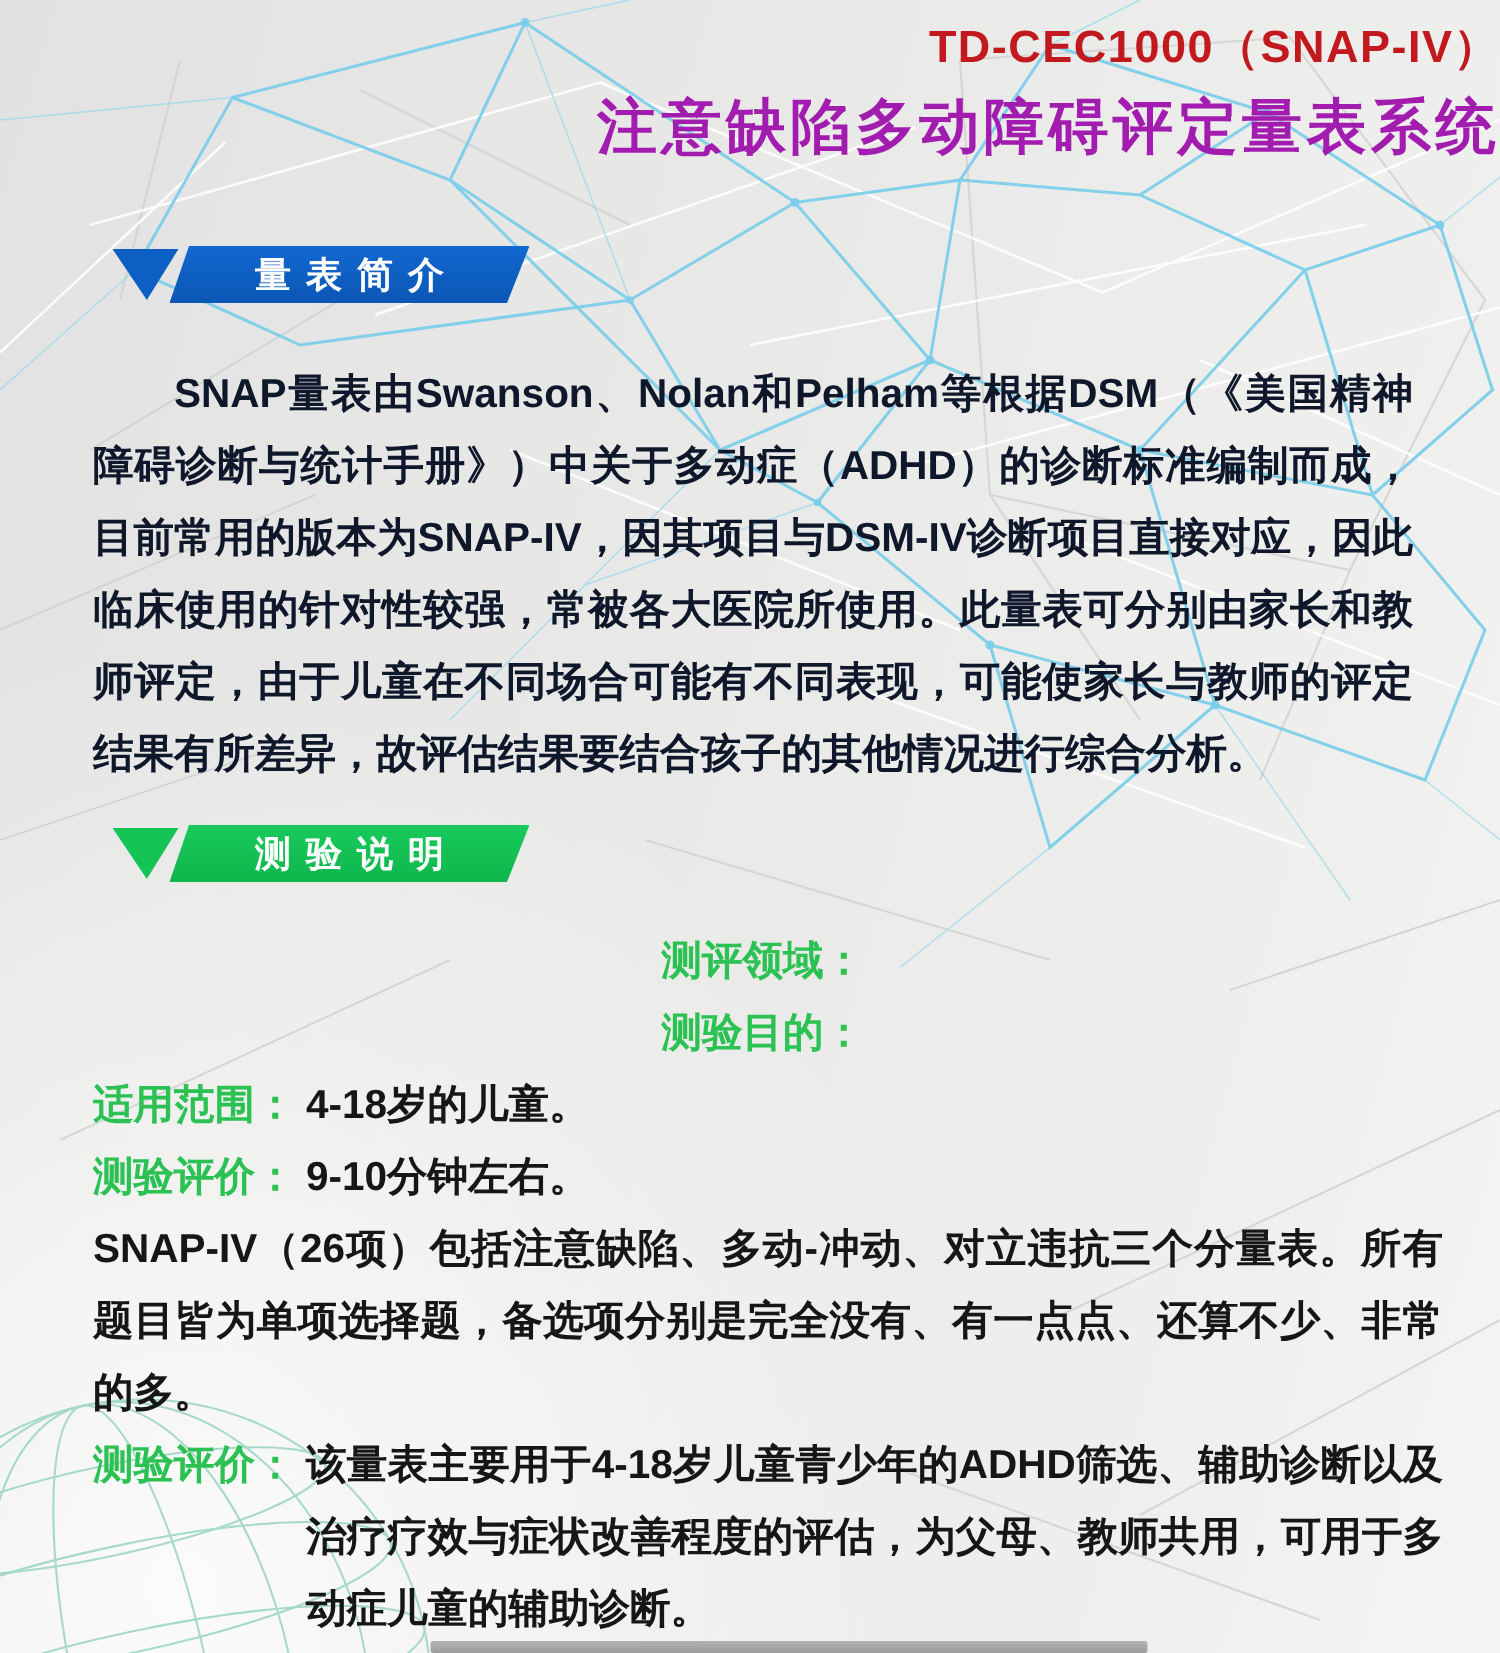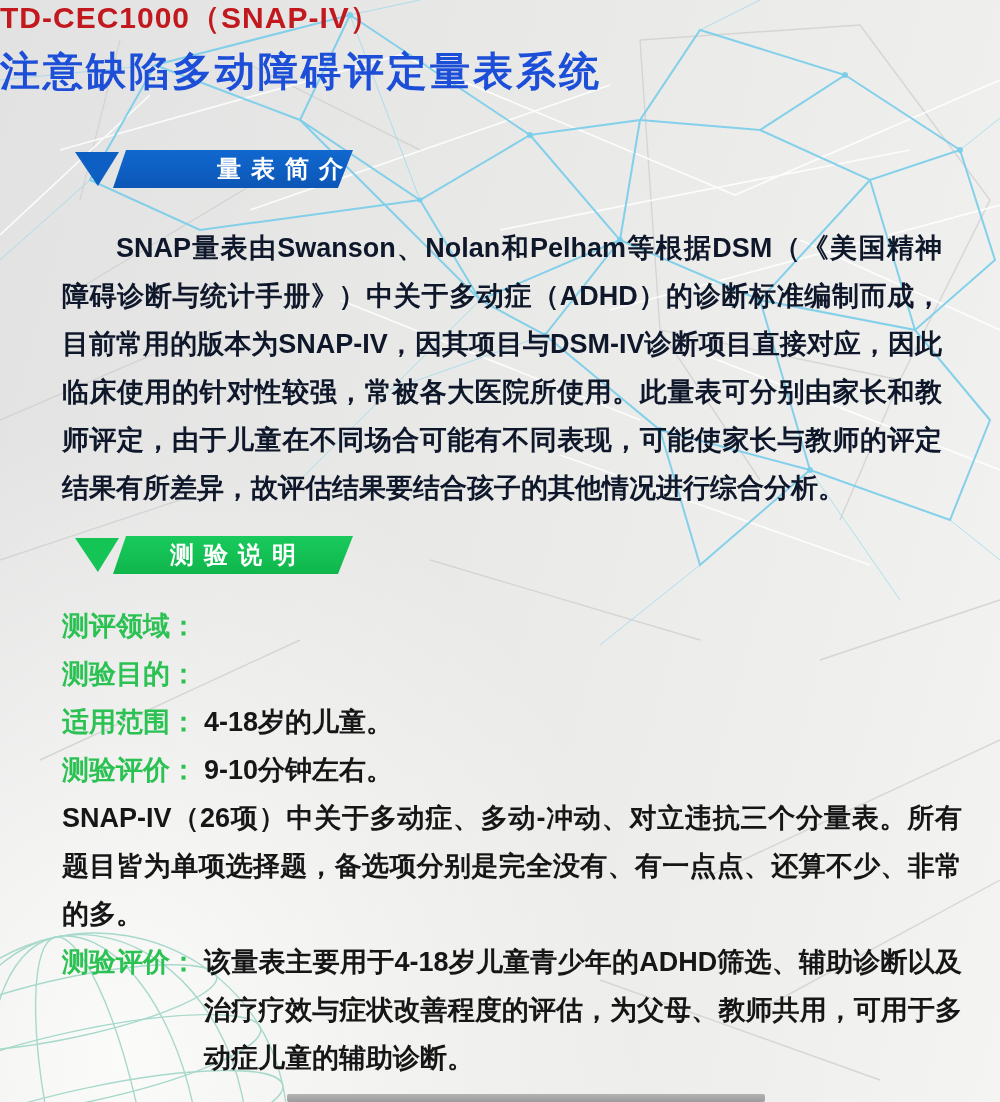--- a/index.html
+++ b/index.html
@@ -6,49 +6,49 @@
   body{
     width:1000px;height:1102px;position:relative;overflow:hidden;
     font-family:"Liberation Sans","DejaVu Sans",sans-serif;
     background:
       radial-gradient(ellipse at 12% 96%, rgba(252,252,251,.95) 0%, rgba(252,252,251,0) 42%),
       linear-gradient(105deg,#e2e2e2 0%,#e9e9e8 45%,#efefee 80%,#f4f4f3 100%);
   }
   .bg-svg{position:absolute;inset:0;z-index:0;pointer-events:none;}
   .content{position:relative;z-index:1;}
 
-  .header{text-align:left;}
+  .header{padding-top:14px;text-align:right;}
   .model-title{
     font-size:30px;font-weight:bold;color:#c2191f;letter-spacing:1px;line-height:36px;margin:0;
   }
   .main-title{
-    font-size:40px;font-weight:bold;color:#1d4ed8;letter-spacing:3px;line-height:46px;margin:12px 0 0 0;
+    font-size:40px;font-weight:bold;color:#a21caf;letter-spacing:3px;line-height:46px;margin:12px 0 0 0;
   }
 
   .banner{position:relative;height:38px;margin-left:75px;margin-top:56px;}
   .banner.second{margin-top:24px;}
   .banner-tri{position:absolute;left:0;top:2px;width:44px;height:34px;
     clip-path:polygon(0 0,100% 0,52% 100%);}
   .banner-bar{position:absolute;left:38px;top:0;width:240px;height:38px;
     clip-path:polygon(13px 0,100% 0,calc(100% - 15px) 100%,0 100%);
     display:flex;align-items:center;justify-content:center;}
   .banner-bar span{color:#ffffff;font-size:24px;font-weight:bold;letter-spacing:10px;padding-left:10px;}
   .blue .banner-tri{background:#0d5fc3;}
-  .blue .banner-bar{background:linear-gradient(180deg,#1168cf 0%,#0b56b6 100%);justify-content:flex-end;}
+  .blue .banner-bar{background:linear-gradient(180deg,#1168cf 0%,#0b56b6 100%);}
   .green .banner-tri{background:#14c455;}
   .green .banner-bar{background:linear-gradient(180deg,#19ca5c 0%,#0fb64c 100%);}
 
   .intro-paragraph{
     margin:36px 58px 0 62px;
     font-size:27px;line-height:48px;font-weight:bold;color:#0f172a;
     text-indent:2em;text-align:justify;
   }
 
   .info-list{margin:28px 38px 0 62px;font-size:27px;line-height:48px;font-weight:bold;color:#161616;}
-  .info-item{display:flex;align-items:flex-start;}
+  .info-item{display:flex;align-items:flex-start;justify-content:center;}
   .info-item .label{color:#2cc153;flex:0 0 142px;white-space:nowrap;}
   .info-item .text{flex:1;text-align:justify;}
 
   .bottom-strip{position:absolute;left:287px;top:1094px;width:478px;height:8px;z-index:2;
     background:linear-gradient(180deg,#b3b3b3,#9c9c9c);border-radius:2px;}
 </style>
 </head>
 <body>
 
 <svg class="bg-svg" viewBox="0 0 1000 1102" xmlns="http://www.w3.org/2000/svg">
@@ -144,21 +144,21 @@
     <span class="label">适用范围：</span>
     <span class="text">4-18岁的儿童。</span>
   </div>
 
   <div class="info-item">
     <span class="label">测验评价：</span>
     <span class="text">9-10分钟左右。</span>
   </div>
 
   <div class="info-item">
-    <span class="text">SNAP-IV（26项）中关于多动症、多动-冲动、对立违抗三个分量表。所有题目皆为单项选择题，备选项分别是完全没有、有一点点、还算不少、非常的多。</span>
+    <span class="text">SNAP-IV（26项）包括注意缺陷、多动-冲动、对立违抗三个分量表。所有题目皆为单项选择题，备选项分别是完全没有、有一点点、还算不少、非常的多。</span>
   </div>
 
   <div class="info-item">
     <span class="label">测验评价：</span>
     <span class="text">该量表主要用于4-18岁儿童青少年的ADHD筛选、辅助诊断以及治疗疗效与症状改善程度的评估，为父母、教师共用，可用于多动症儿童的辅助诊断。</span>
   </div>
 </div>
 
 </div>
 

